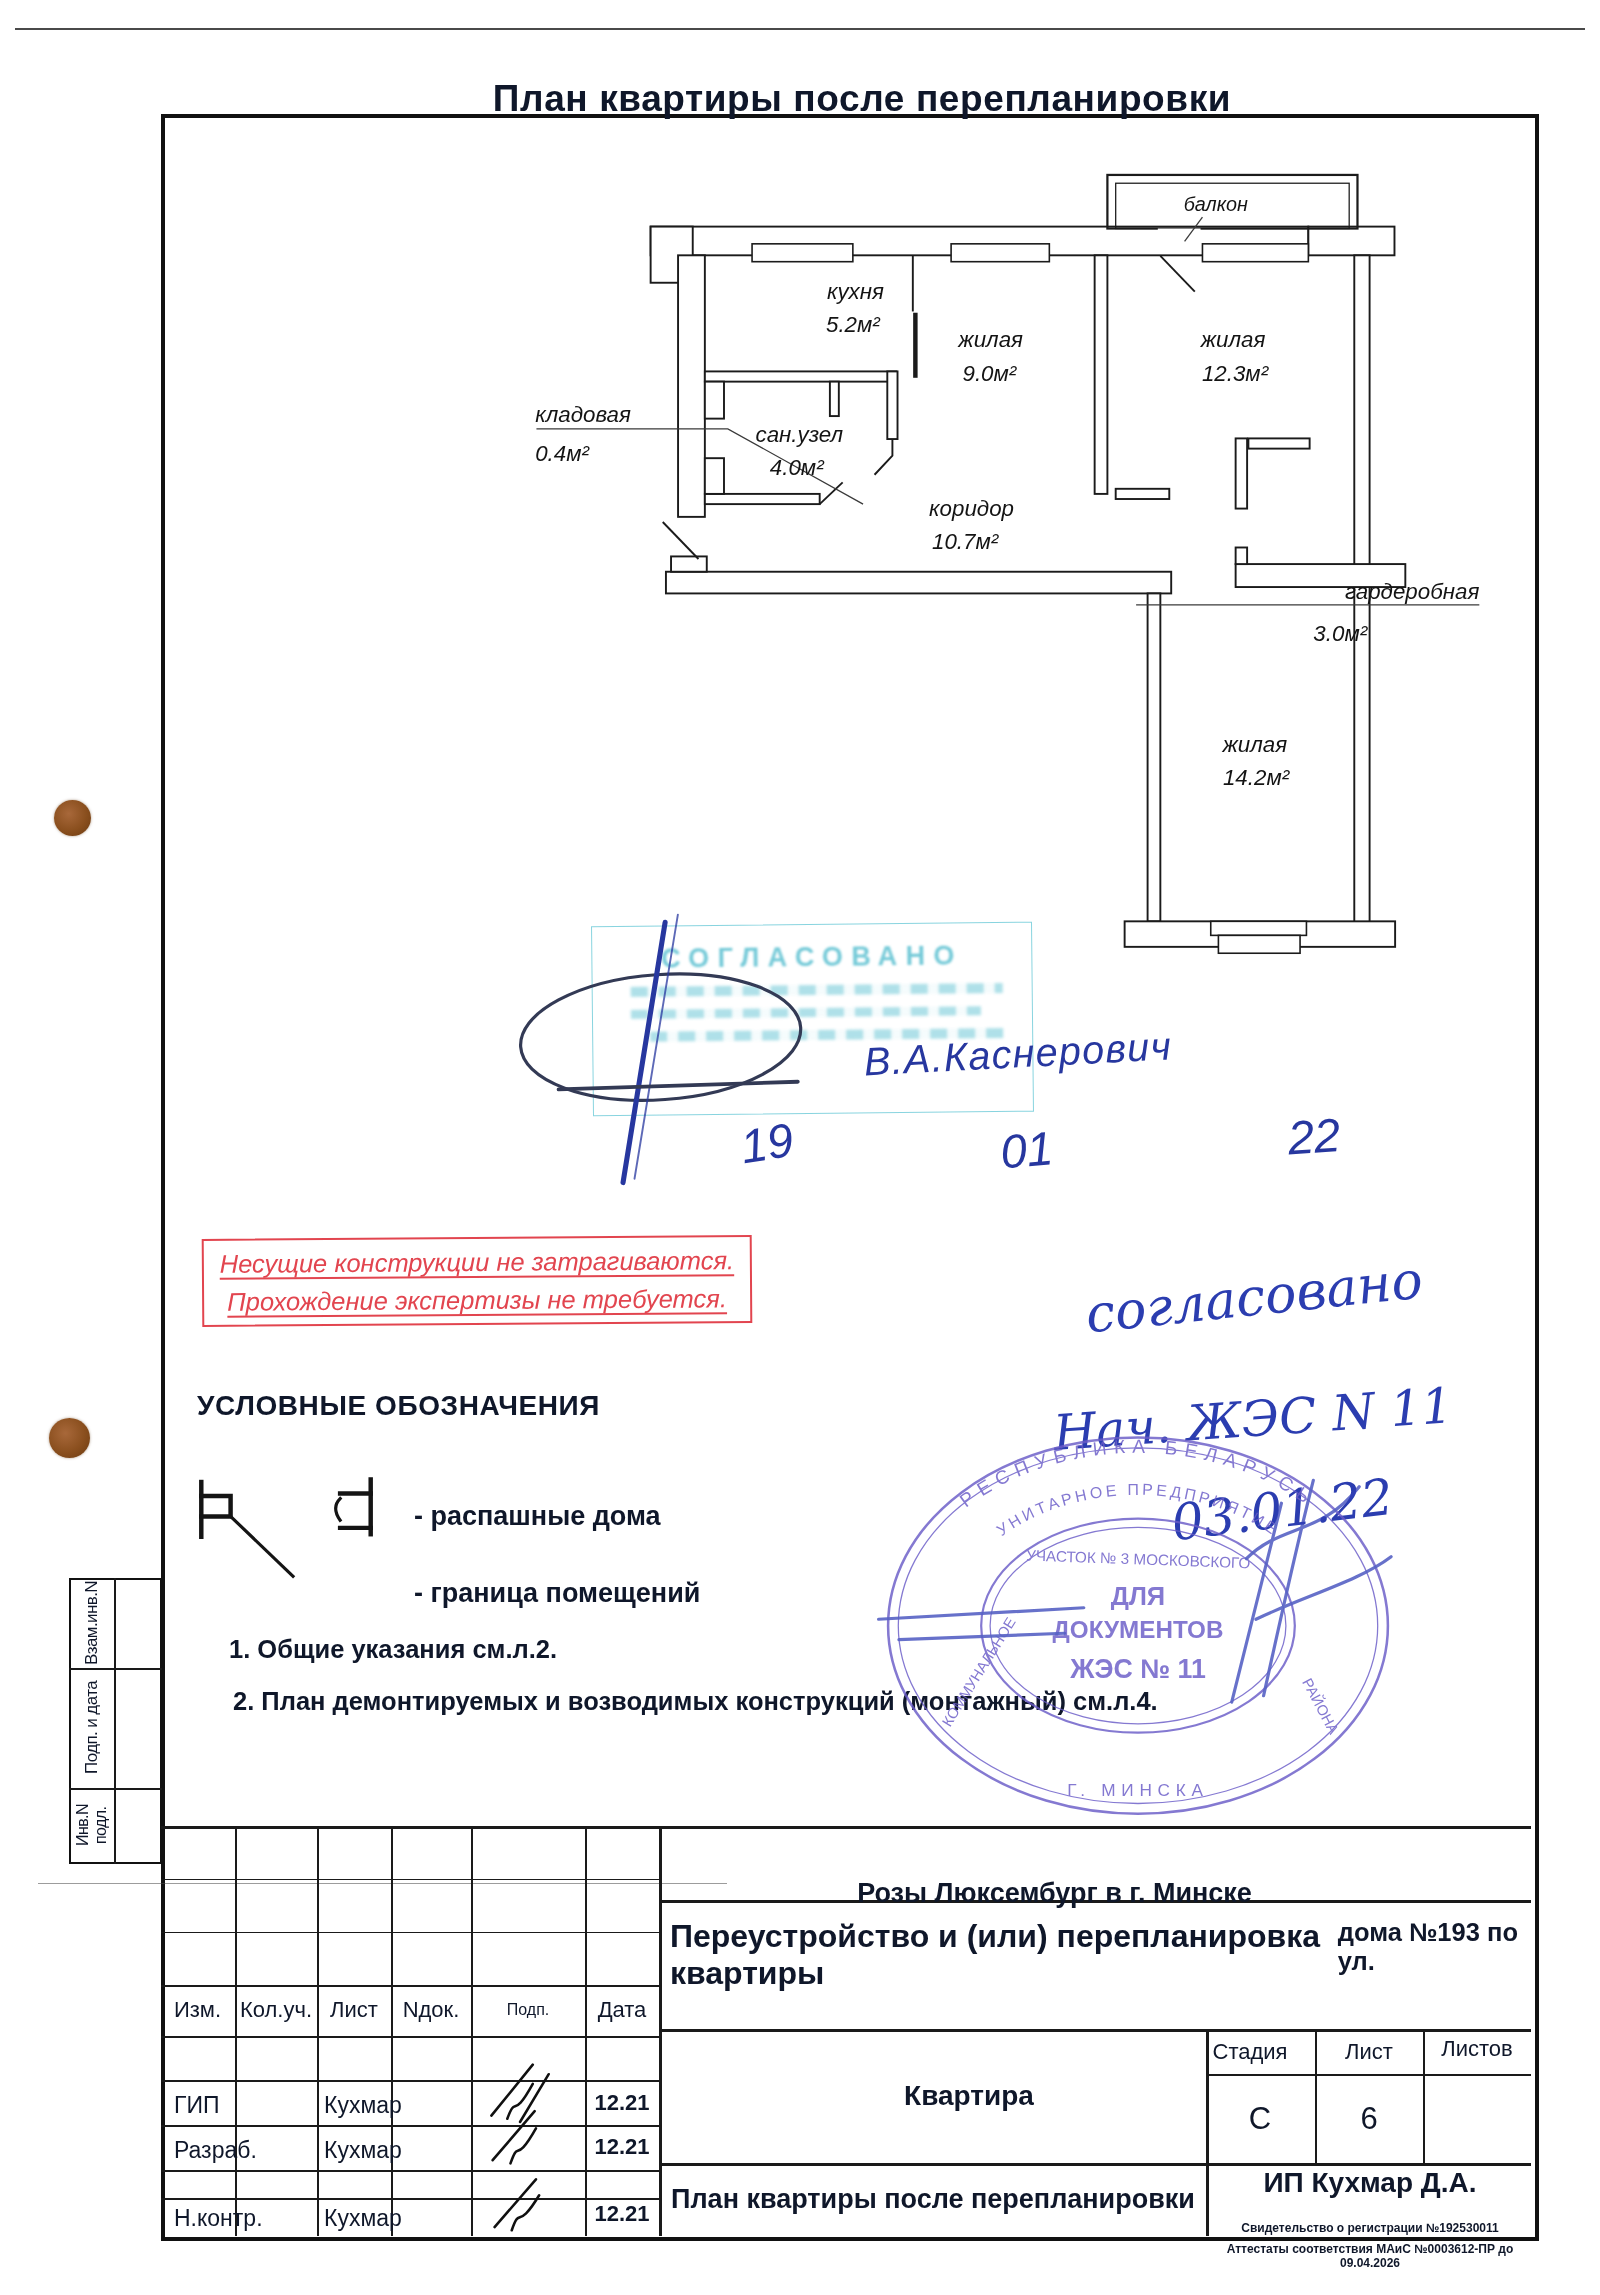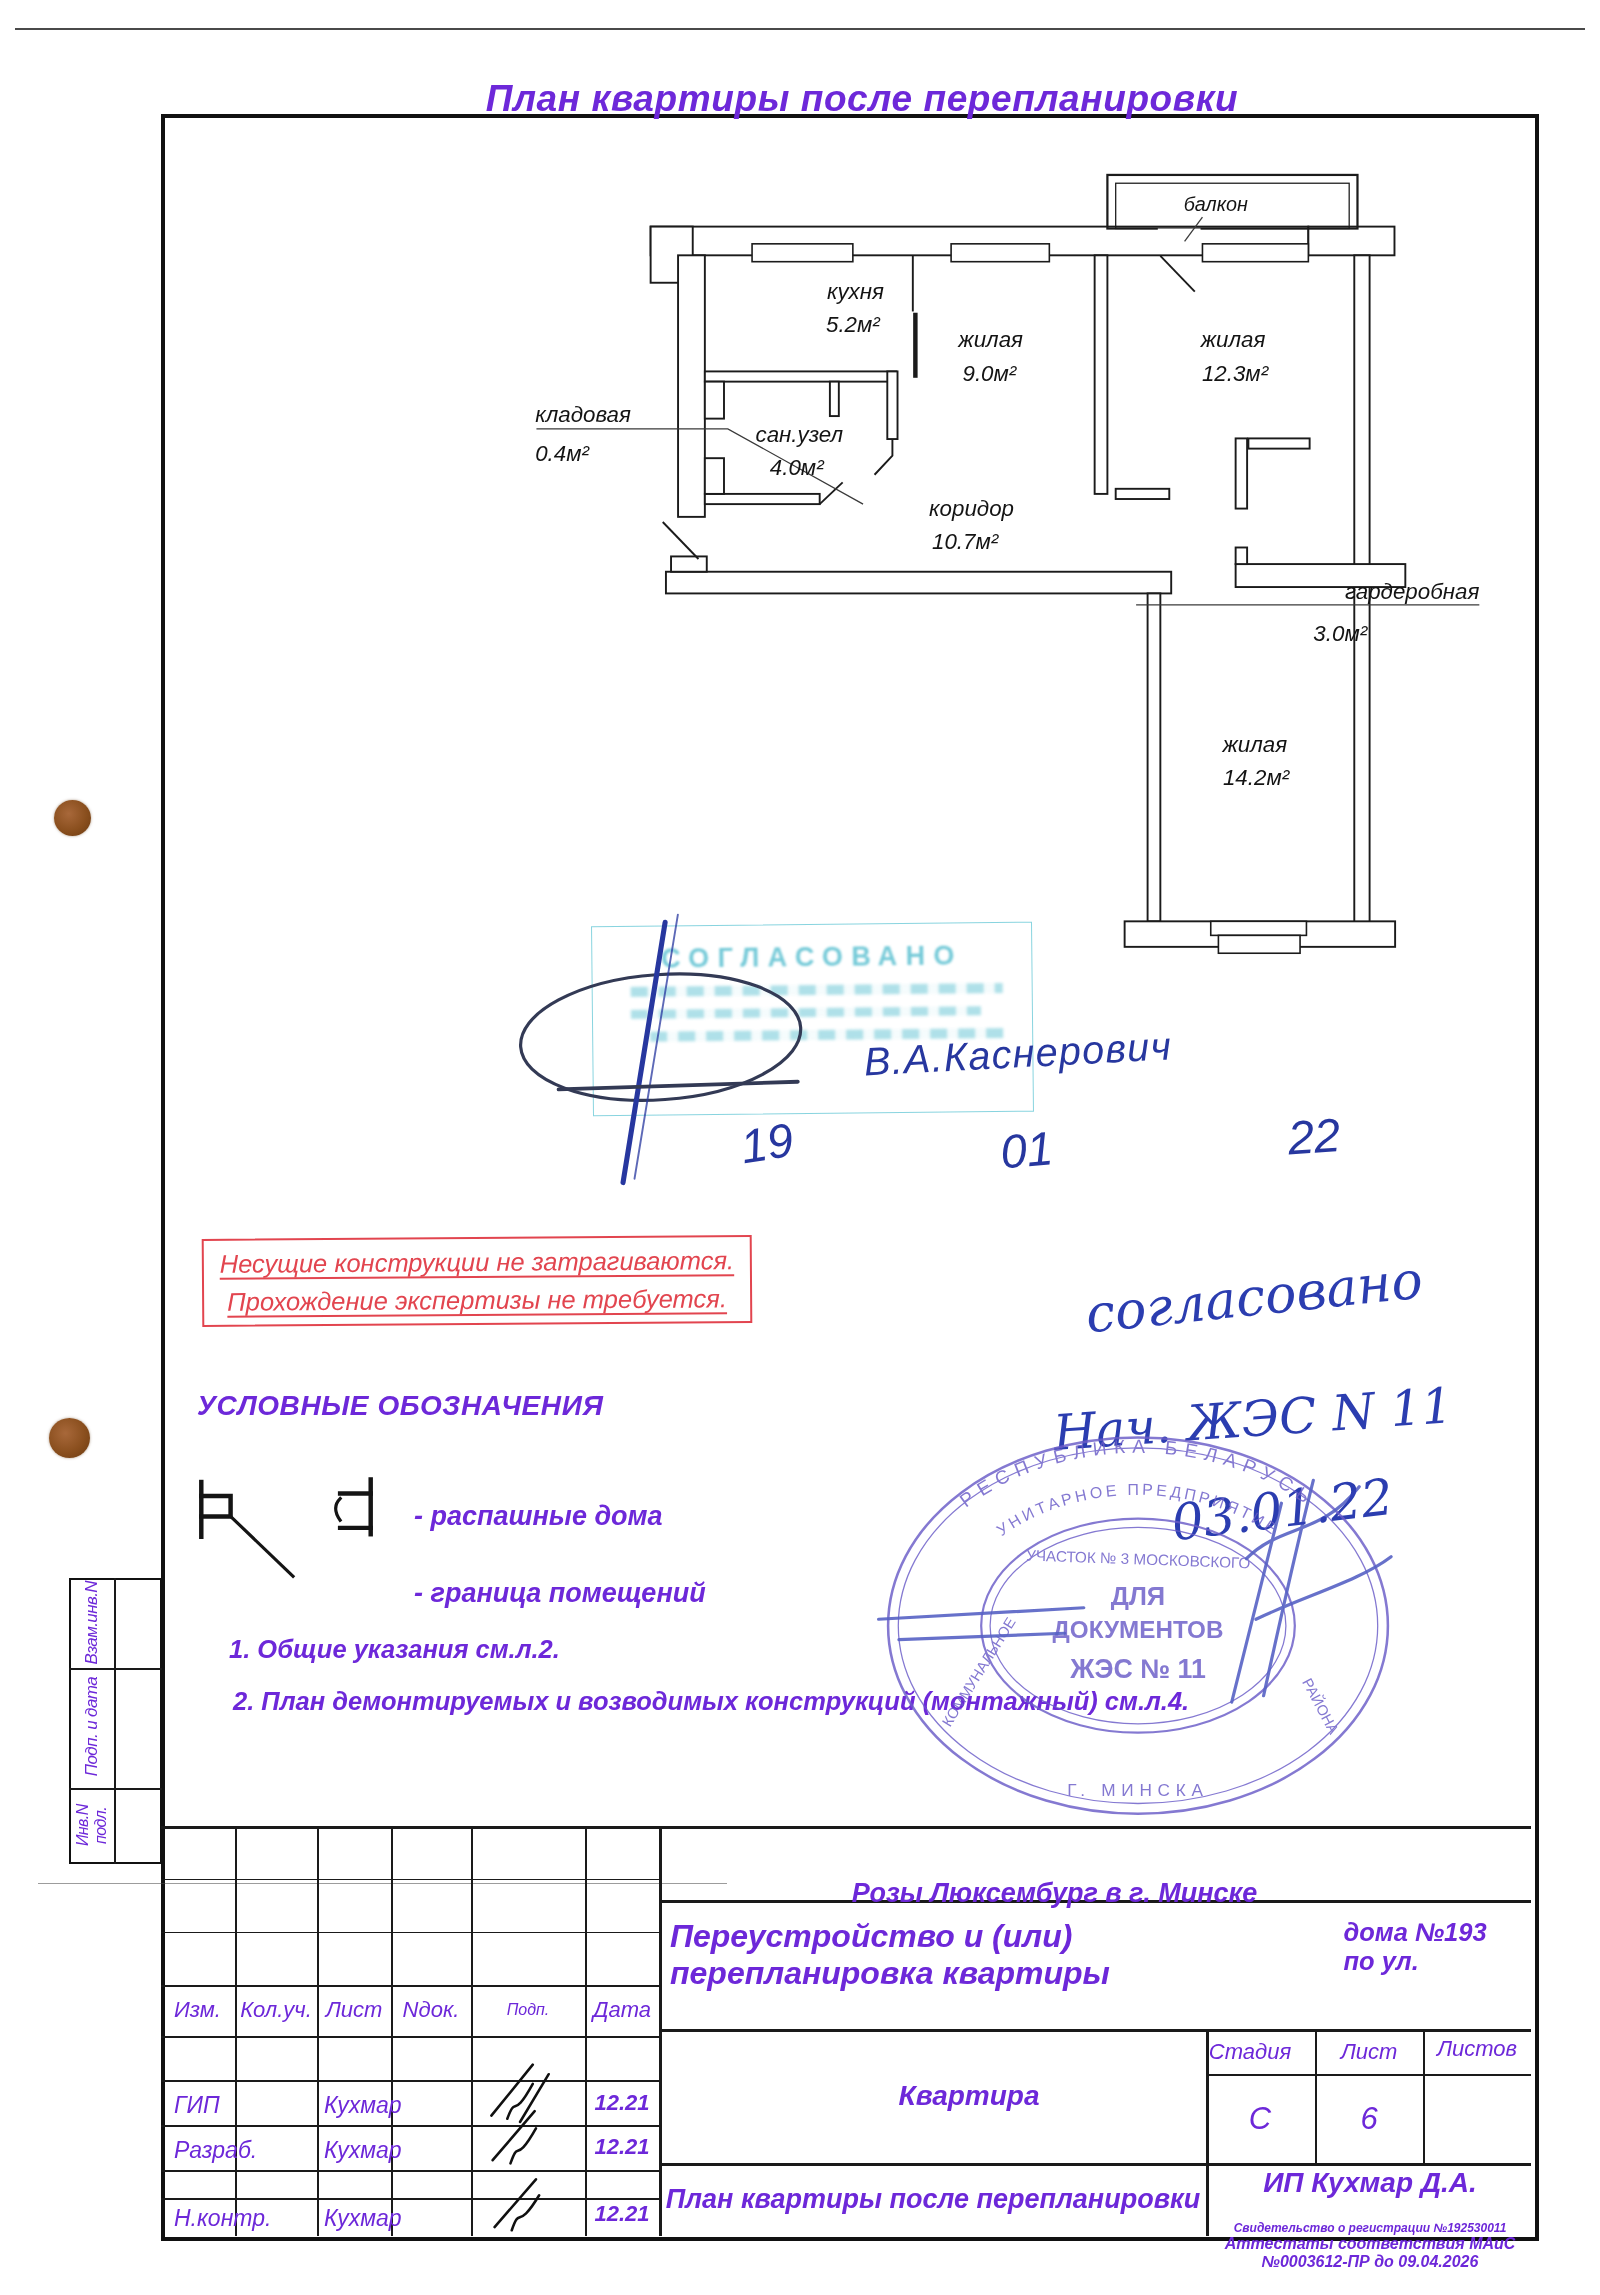--- a/index.html
+++ b/index.html
@@ -1,19 +1,19 @@
 <!DOCTYPE html>
 <html style="font-size:10.2px"><head>
 <meta charset="utf-8">
 <style>
   html,body{margin:0;padding:0;}
   body{width:1601px;height:2295px;position:relative;background:#ffffff;
        font-family:"Liberation Sans",sans-serif;overflow:hidden;}
   .abs{position:absolute;}
-  .gost{position:absolute;font-style:italic;color:#6d28d9;font-family:"Liberation Sans",sans-serif;}
+  .gost{position:absolute;color:#0f172a;font-family:"Liberation Sans",sans-serif;}
   .hline{position:absolute;background:#1a1a1a;}
   .vline{position:absolute;background:#1a1a1a;}
   .thin{background:#4a4a4a;}
   .hw{position:absolute;font-family:"DejaVu Serif",serif;font-style:italic;color:#2b3db0;white-space:nowrap;}
   .redbox{position:absolute;left:202px;top:1237px;width:546px;height:84px;
           border:2.6px solid #e2454f;transform:rotate(-0.4deg);
           display:flex;flex-direction:column;justify-content:center;align-items:center;}
   .redbox div{font-style:italic;font-size:25.5px;color:#e2454f;line-height:38px;
               text-decoration:underline;text-underline-offset:5.1px;white-space:nowrap;}
   .tealbox{position:absolute;left:592px;top:924px;width:439px;height:188px;
@@ -301,18 +301,18 @@
   </div>
 <div class="cellc gost" style="left:1423px;top:2074px;width:108px;height:89px;font-size:31px;">
     <span></span>
   </div>
 <div class="cellc gost" style="left:659px;top:2163px;width:548px;height:73px;font-size:27px;font-weight:600;">
     <span>План квартиры после перепланировки</span>
   </div>
 <div class="abs" style="left:1209px;top:2167px;width:322px;text-align:center;">
   <div class="gost" style="position:static;font-size:28px;font-weight:600;">ИП Кухмар Д.А.</div>
   <div class="gost" style="position:static;font-size:12px;font-weight:bold;margin-top:22px;">Свидетельство о регистрации №192530011</div>
-  <div class="gost" style="position:static;font-size:16px;font-weight:bold;margin-top:0;">Аттестаты соответствия МАиС №0003612-ПР до 09.04.2026</div>
+  <div class="gost" style="position:static;font-size:12px;font-weight:bold;margin-top:7px;">Аттестаты соответствия МАиС №0003612-ПР до 09.04.2026</div>
 </div>
 
 <div class="hole" style="left:54px;top:800px;width:37px;height:36px;"></div>
 <div class="hole" style="left:49px;top:1418px;width:41px;height:40px;"></div>
 
 
 </body></html>

